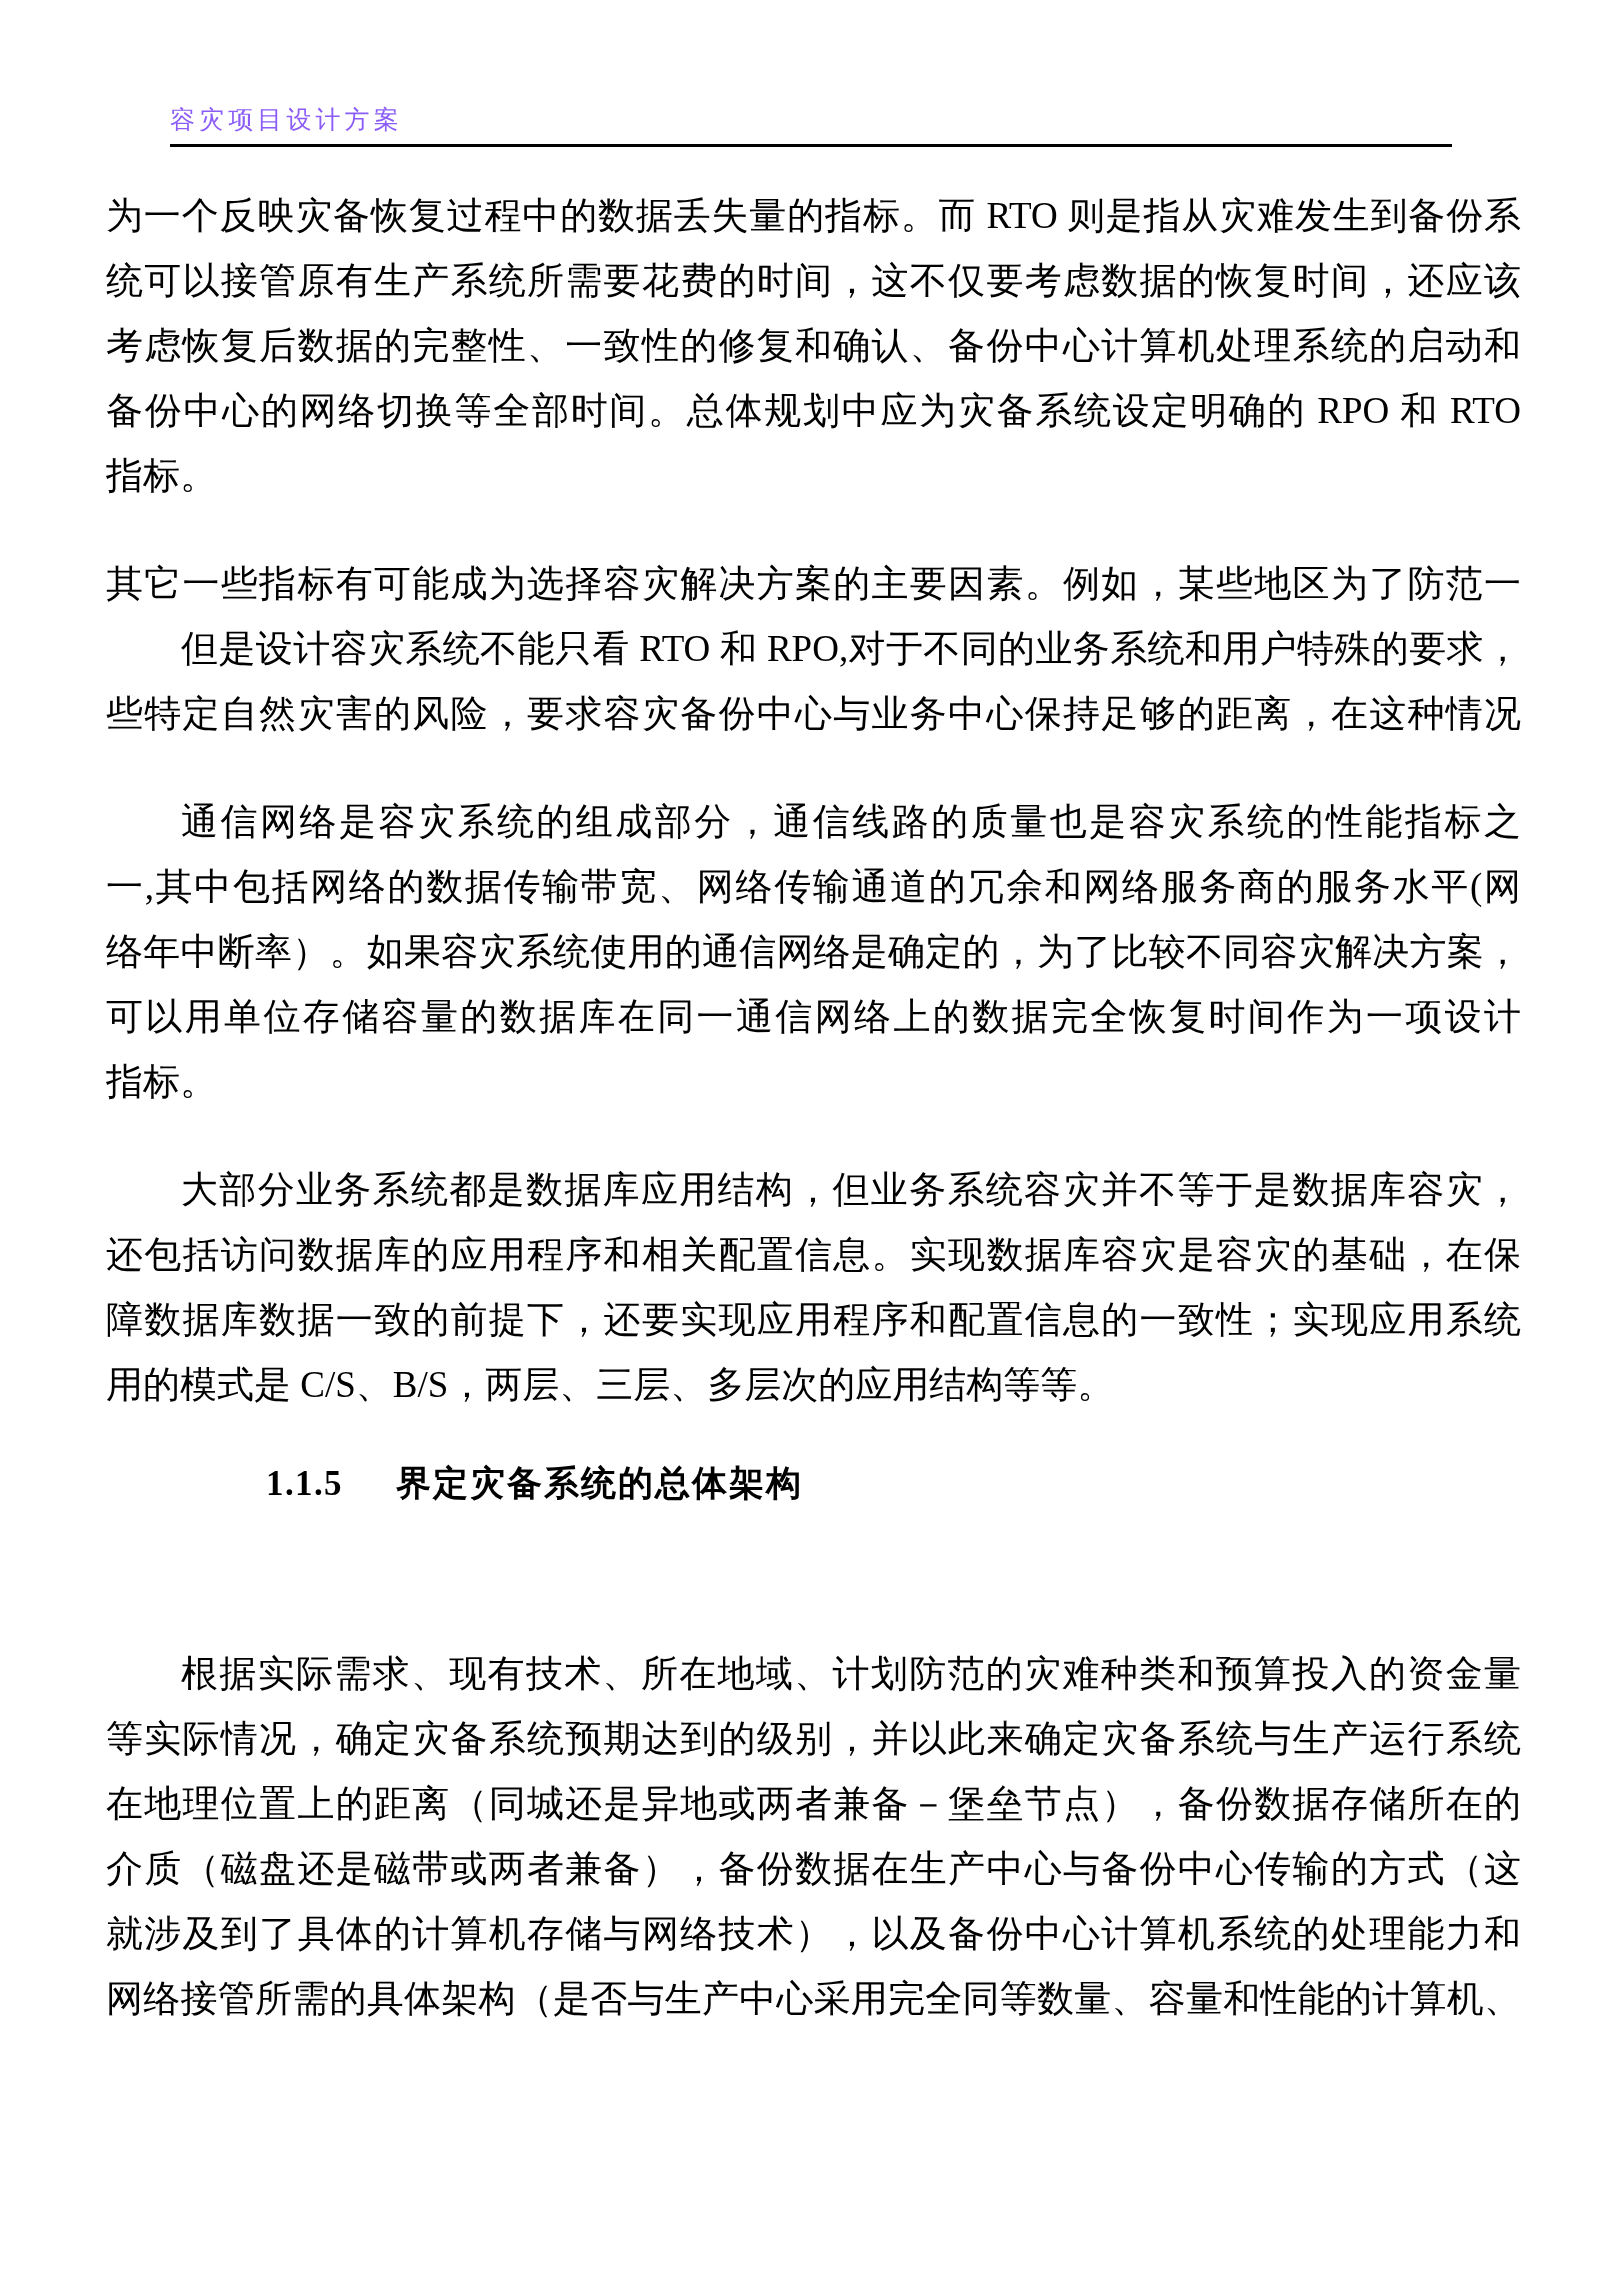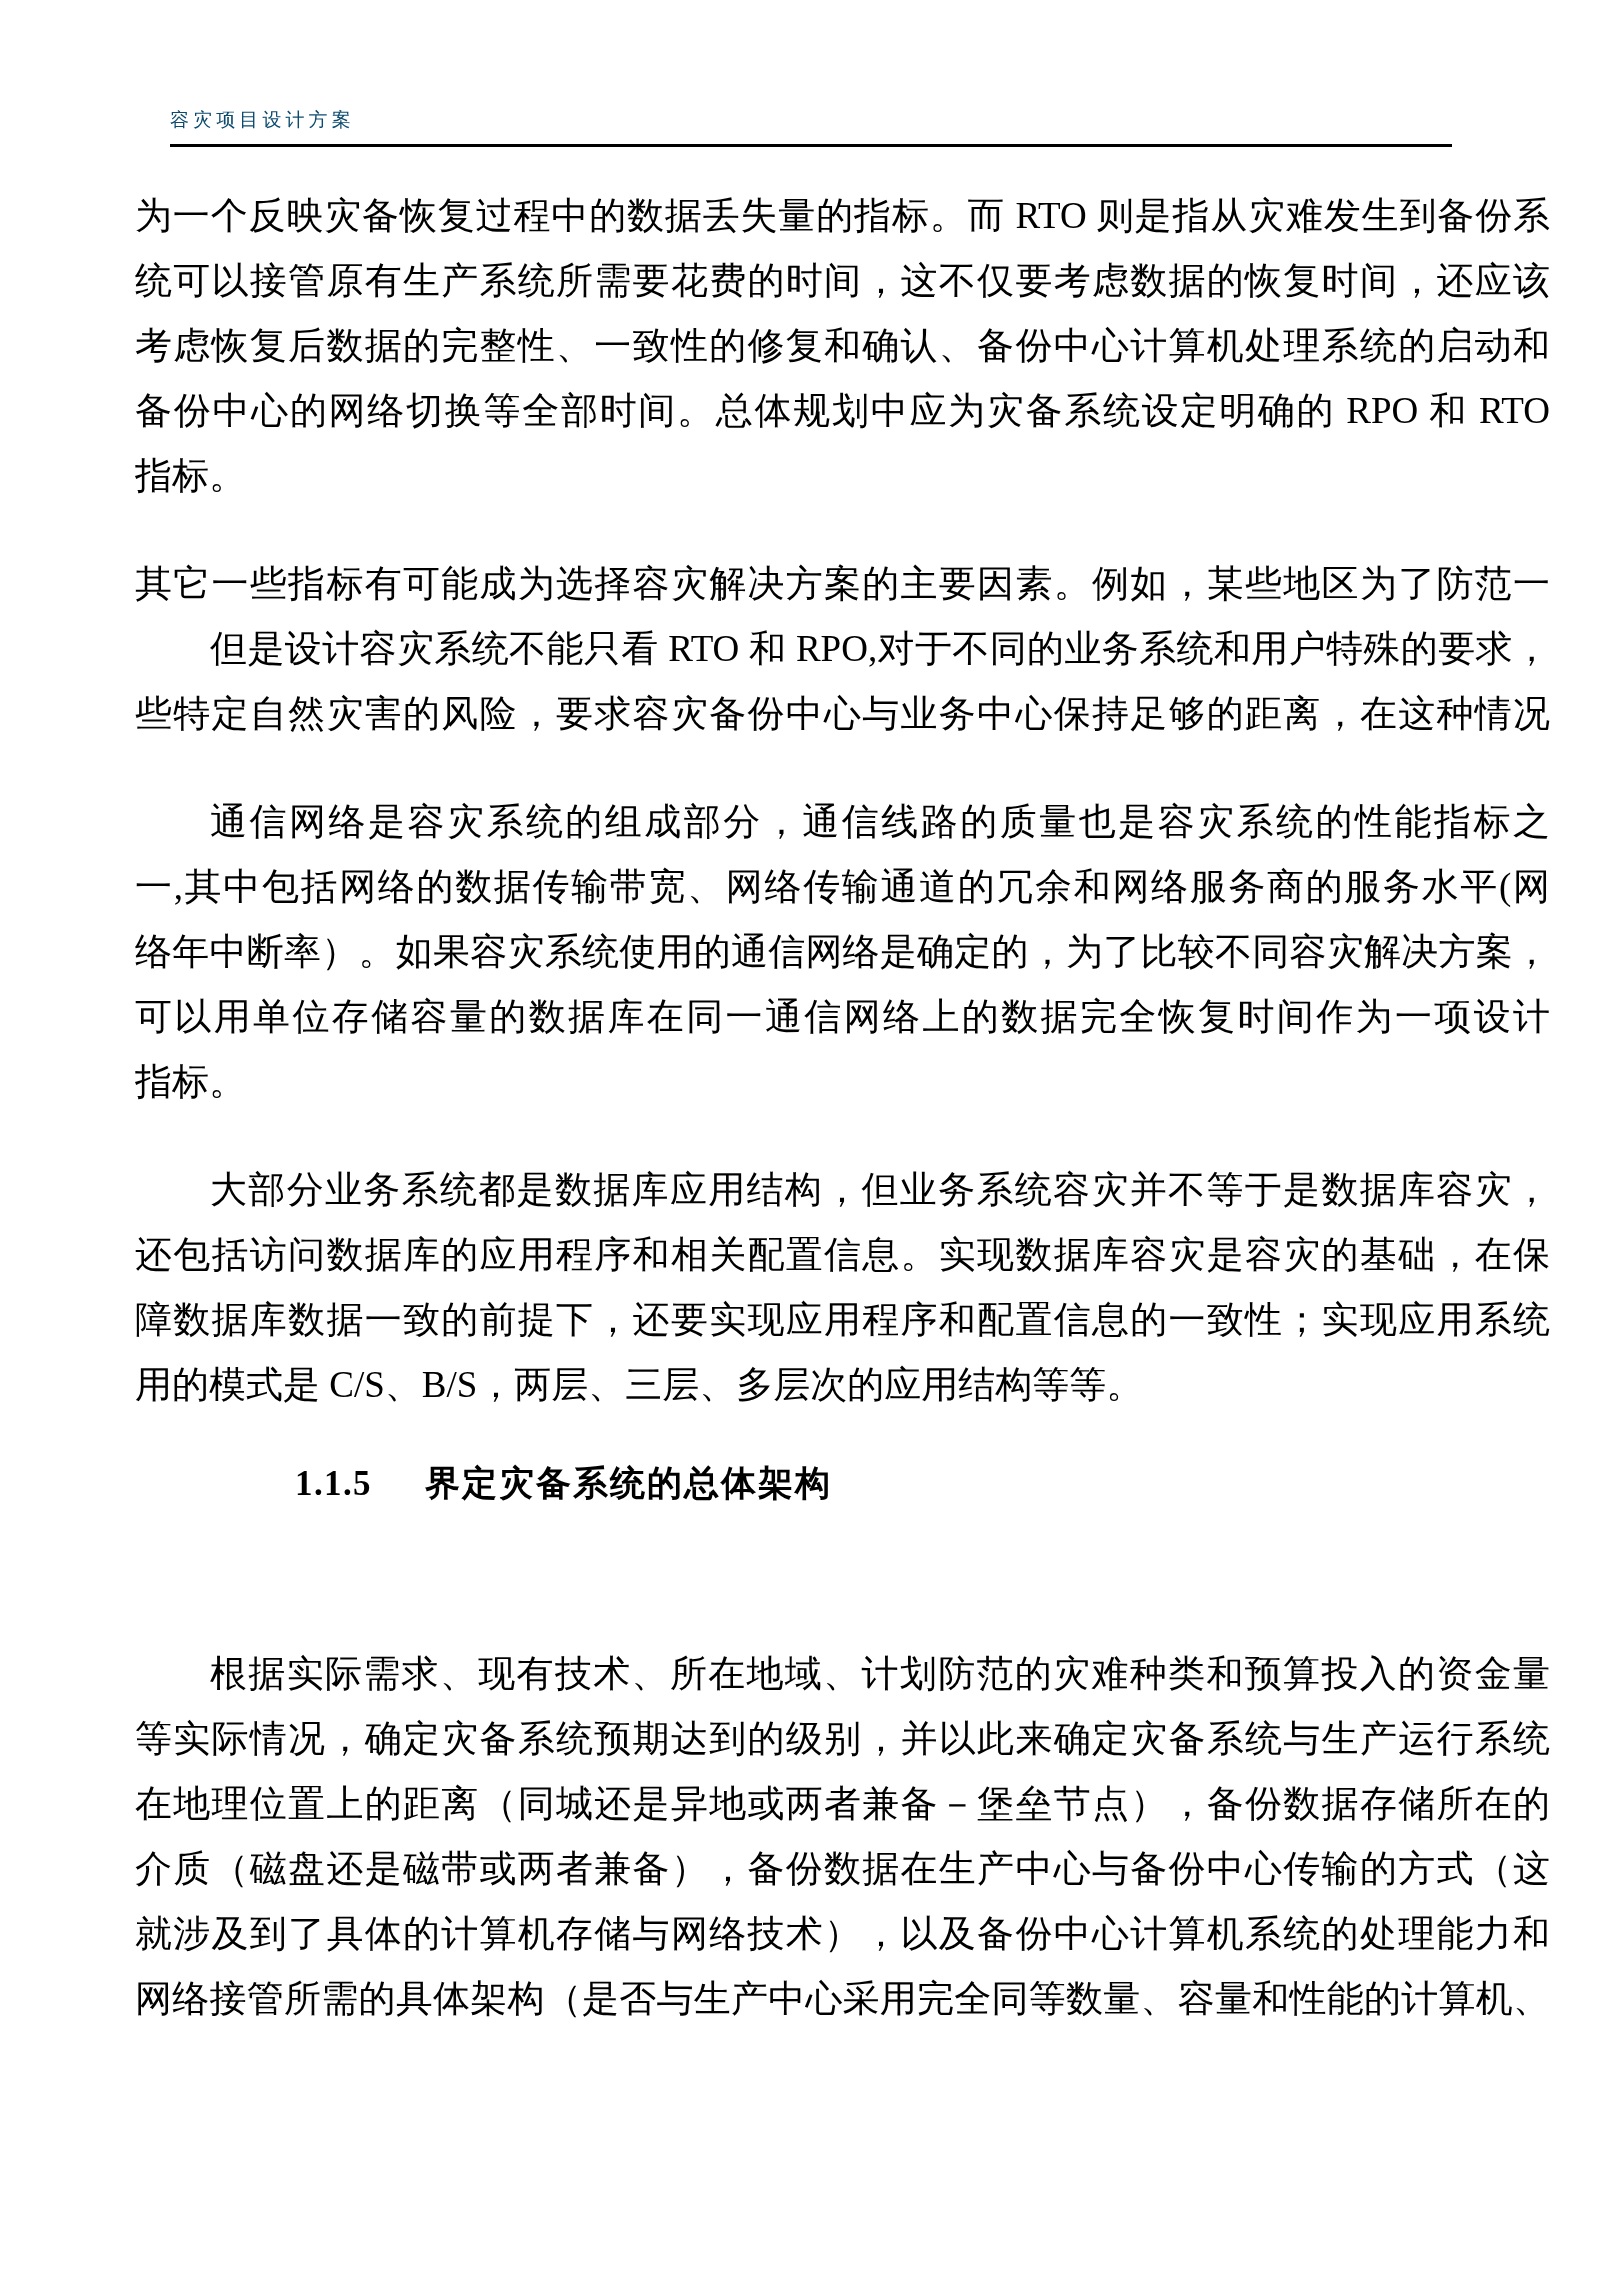--- a/index.html
+++ b/index.html
@@ -14,38 +14,37 @@
   .page { position: absolute; inset: 0; overflow: hidden; }
 
   
   .page-header {
     position: absolute;
     left: 170px;
     top: 104px;
     width: 1282px;
   }
   .header-title {
-    font-size: 19px;
+    font-size: 25px;
     letter-spacing: 4.1px;
     line-height: 31px;
-    color: #0c4a6e;
+    color: #8b5cf6;
   }
   .header-rule {
     margin-top: 8.9px;
     height: 3.4px;
     background: #000;
   }
 
   
   .doc-body {
     position: absolute;
     left: 106px;
     top: 183px;
     width: 1415px;
-    margin-left: 29px;
   }
   .para { margin: 0 0 43px 0; }
   .line {
     font-size: 37px;
     line-height: 65px;
     height: 65px;
     overflow: hidden;
     text-align: justify;
     text-align-last: justify;
     font-family: "Liberation Serif", serif;

